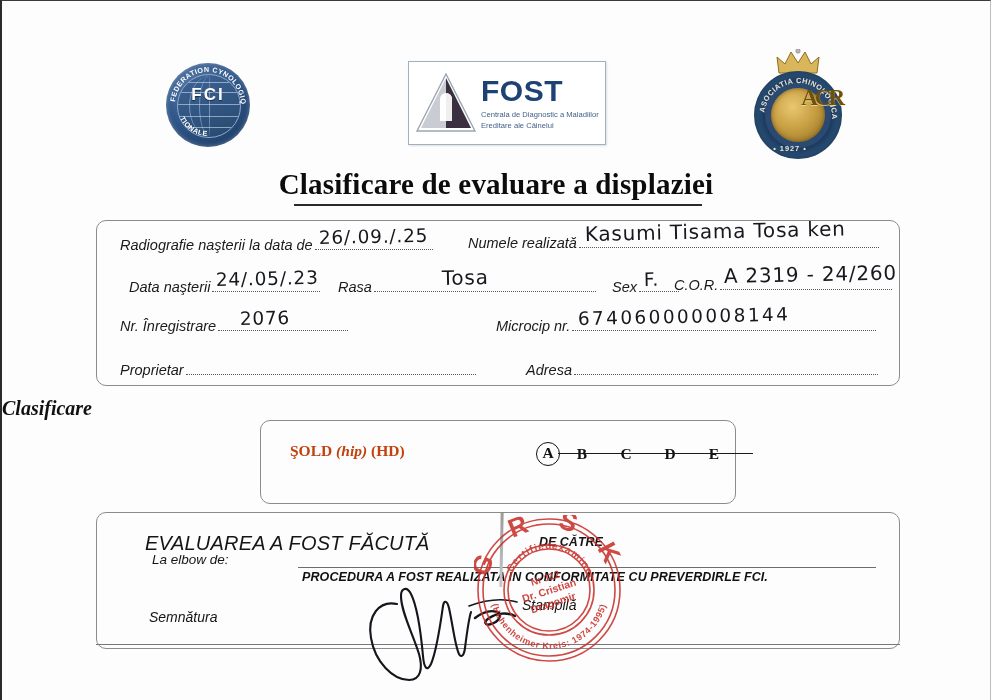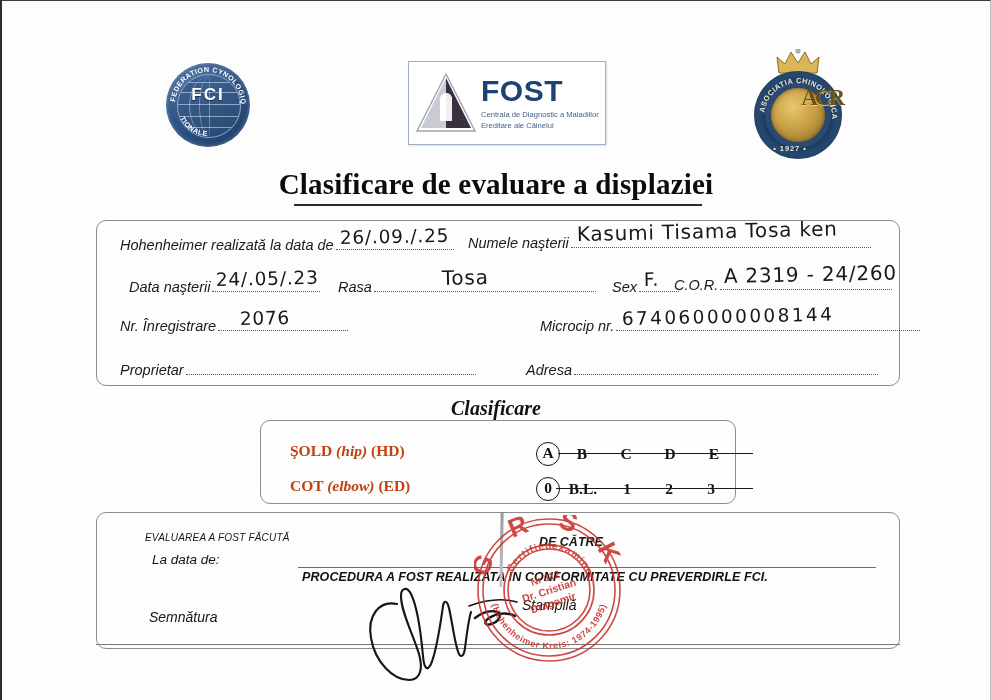--- a/index.html
+++ b/index.html
@@ -243,29 +243,28 @@
   }
   .hw-lg { font-size: 18.5px; letter-spacing: .8px; }
 
   .r1 { left: 118px; top: 234px; }
   .r1b { left: 466px; top: 232px; }
   .r2 { left: 118px; top: 276px; margin-left: 9px; }
   .r2b { left: 336px; top: 276px; }
   .r2c { left: 610px; top: 276px; }
   .r2d { left: 672px; top: 274px; }
   .r3 { left: 118px; top: 315px; }
-  .r3b { left: 494px; top: 315px; margin-left: 44px; }
+  .r3b { left: 494px; top: 315px; }
   .r4 { left: 118px; top: 359px; }
   .r4b { left: 524px; top: 359px; }
 
   
   .clas-title {
     position: absolute;
     left: 0; right: 0; top: 396px;
-    text-align: center;
     font-family: "Liberation Serif", serif;
     font-weight: bold;
     font-style: italic;
     font-size: 20px;
     color: #111;
   }
   .clas-row {
     position: absolute;
     height: 26px;
   }
@@ -304,21 +303,21 @@
     height: 0;
     border-top: 1.6px solid #1a1a1a;
   }
 
   
   .eval-l1 {
     position: absolute;
     left: 143px; top: 531px;
     font-family: "Liberation Sans", sans-serif;
     font-style: italic;
-    font-size: 10px;
+    font-size: 20px;
     color: #151515;
     letter-spacing: .2px;
   }
   .eval-l2 {
     position: absolute;
     left: 150px; top: 551px;
     font-family: "Liberation Sans", sans-serif;
     font-style: italic;
     font-size: 13.5px;
     color: #151515;
@@ -469,28 +468,28 @@
       </div>
     </div>
   </div>
 
   <div class="doc-title">Clasificare de evaluare a displaziei</div>
   <div class="title-rule"></div>
 
   <div class="box box-identity"></div>
 
   <div class="field-row r1">
-    <span class="lbl">Hohenheimer  realizată la data de</span>
+    <span class="lbl">Radiografie  naşterii la data de</span>
     <span class="dots" style="width:118px">
       <span class="hw hw-lg" style="left:4px">26/.09./.25</span>
     </span>
   </div>
 
   <div class="field-row r1b">
-    <span class="lbl">Numele  naşterii</span>
+    <span class="lbl">Numele  realizată</span>
     <span class="dots" style="width:300px">
       <span class="hw hw-lg" style="left:6px;font-size:20px">Kasumi  Tisama  Tosa  ken</span>
     </span>
   </div>
 
   <div class="field-row r2">
     <span class="lbl">Data naşterii</span>
     <span class="dots" style="width:108px">
       <span class="hw hw-lg" style="left:4px">24/.05/.23</span>
     </span>
@@ -557,40 +556,25 @@
     <div class="grades" style="left:246px;">
       <span class="grade sel">A</span>
       <span class="grade" style="width:44px">B</span>
       <span class="grade" style="width:44px">C</span>
       <span class="grade" style="width:44px">D</span>
       <span class="grade" style="width:44px">E</span>
     </div>
     <div class="strike" style="left:268px; top:11px; width:195px;"></div>
   </div>
 
-  <div class="clas-row" style="left:288px; top:476px; width:460px;">
-    <div class="clas-label">
-      <span>COT</span>
-      <i>(elbow)</i>
-      <span>(ED)</span>
-    </div>
-    <div class="grades" style="left:246px;">
-      <span class="grade sel">0</span>
-      <span class="grade" style="width:46px">B.L.</span>
-      <span class="grade" style="width:42px">1</span>
-      <span class="grade" style="width:42px">2</span>
-      <span class="grade" style="width:42px">3</span>
-    </div>
-    <div class="strike" style="left:266px; top:11px; width:197px;"></div>
-  </div>
 
   <div class="box box-eval"></div>
 
   <div class="eval-l1">EVALUAREA A FOST FĂCUTĂ</div>
-  <div class="eval-l2">La data de:</div>
+  <div class="eval-l2">La elbow de:</div>
   <div class="eval-decatre">DE CĂTRE</div>
   <div class="eval-rule"></div>
   <div class="eval-proc">PROCEDURA A FOST REALIZATA IN CONFORMITATE CU PREVERDIRLE FCI.</div>
   <div class="eval-sign">Semnătura</div>
   <div class="eval-stamp-label">Stampilă</div>
   <div class="sign-rule"></div>
   <div class="diag-line"></div>
 
   <svg class="signature" viewBox="0 0 230 110">
     <path d="M40,28 C22,24 10,40 14,62 C18,86 36,104 52,104 C64,104 66,92 62,78 C56,58 44,36 44,20

